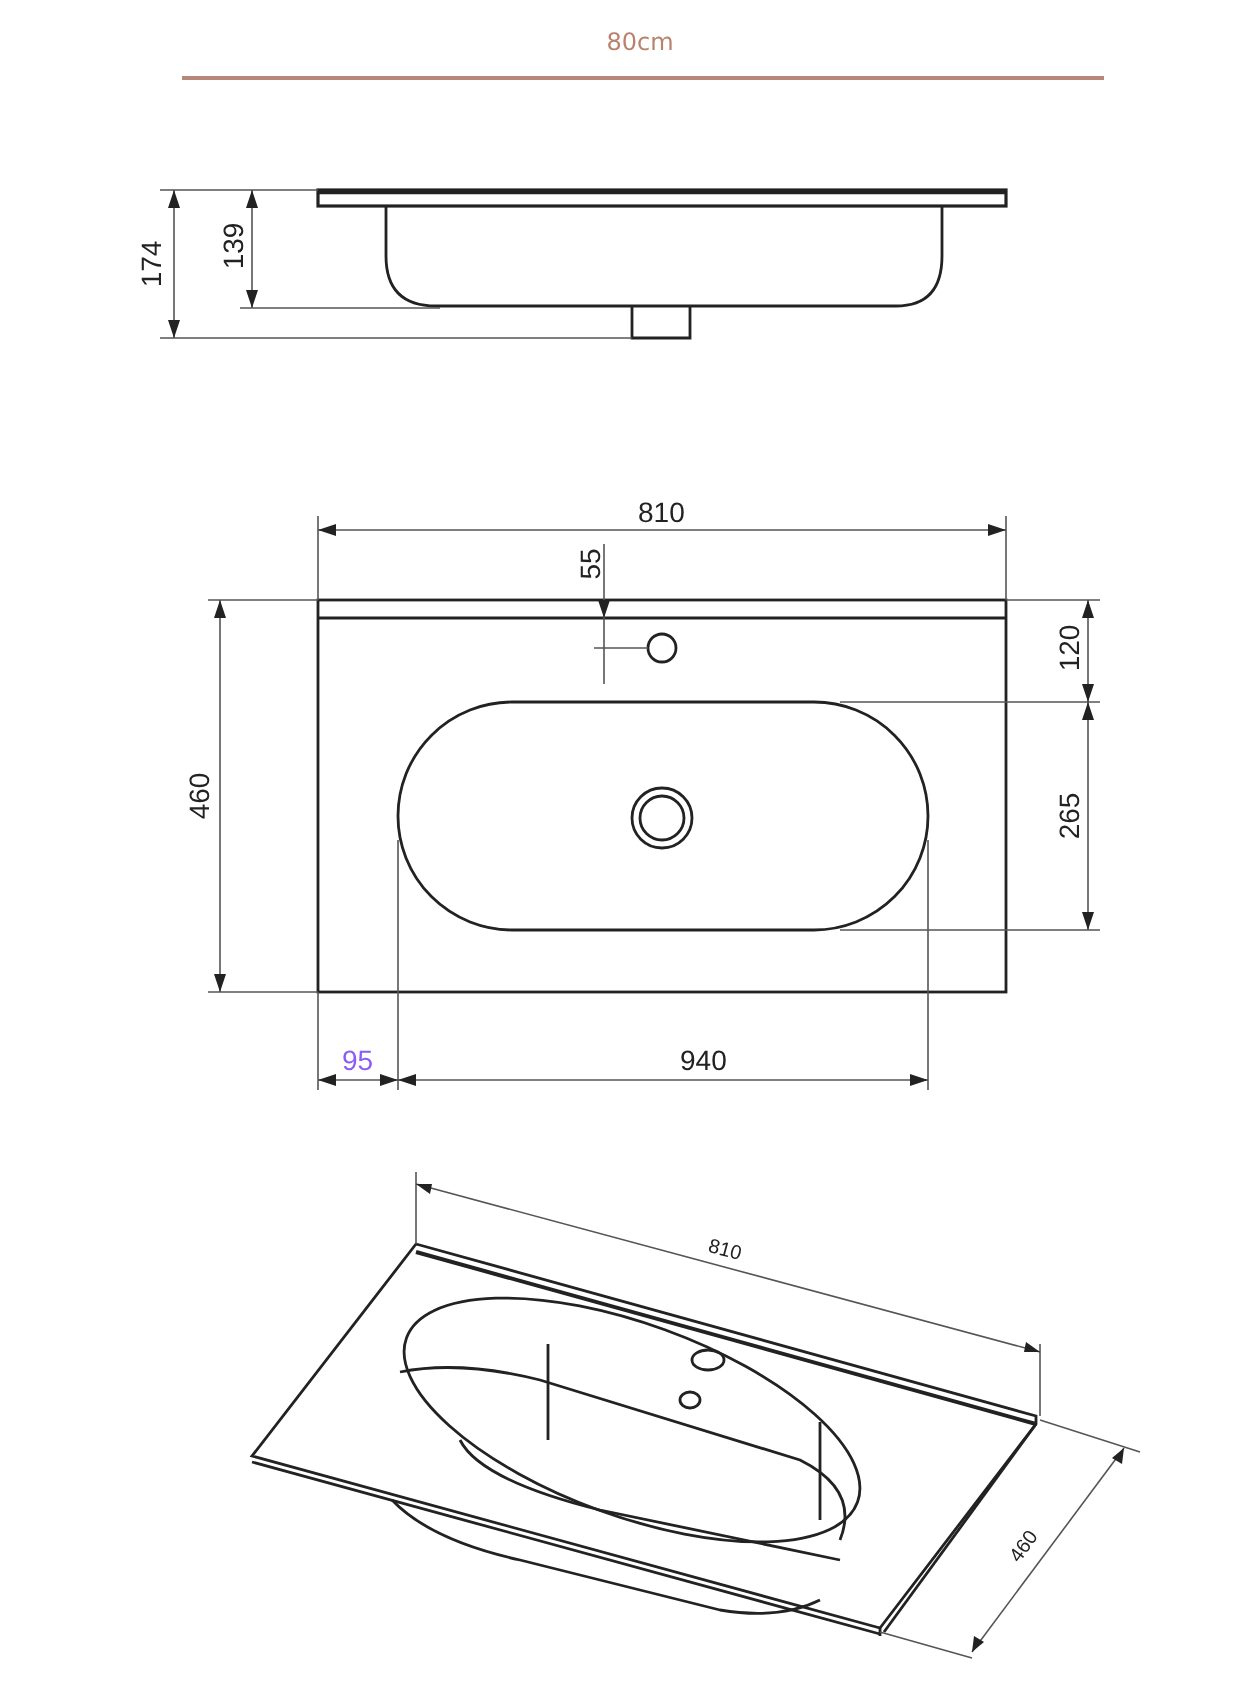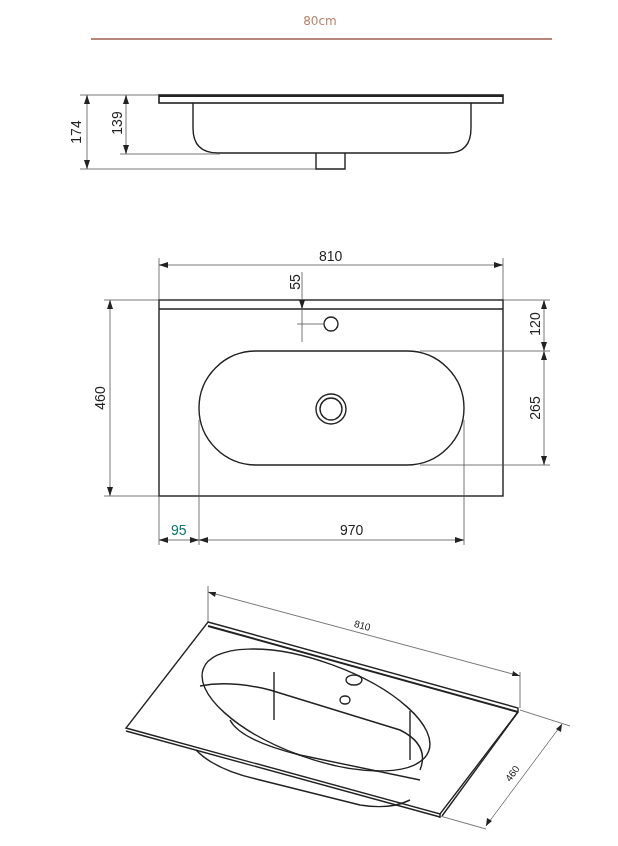--- a/index.html
+++ b/index.html
@@ -84,22 +84,22 @@
     <polygon points="199,540 208,537 208,543"></polygon>
     <polygon points="464,540 455,537 455,543"></polygon>
   </g>
 </svg>
 
 <div style="position:absolute;left:319px;top:248px;font-size:14px;color:#222;">810</div>
 <div style="position:absolute;left:287px;top:274px;font-size:14px;transform:rotate(-90deg);color:#222;">55</div>
 <div style="position:absolute;left:523px;top:316px;font-size:14px;transform:rotate(-90deg);color:#222;">120</div>
 <div style="position:absolute;left:88px;top:390px;font-size:14px;transform:rotate(-90deg);color:#222;">460</div>
 <div style="position:absolute;left:523px;top:400px;font-size:14px;transform:rotate(-90deg);color:#222;">265</div>
-<div style="position:absolute;left:171px;top:522px;font-size:14px;color:#0f766e;">95</div>
-<div style="position:absolute;left:340px;top:522px;font-size:14px;color:#222;">970</div>
+<div style="position:absolute;left:171px;top:522px;font-size:14px;color:#8b5cf6;">95</div>
+<div style="position:absolute;left:340px;top:522px;font-size:14px;color:#222;">940</div>
 
 <svg width="618" height="846">
   <g stroke="#222" fill="none" stroke-width="1.4">
     <path d="M208 622 L518 708 L518 712 L440 814 L126 728 L208 622 Z"></path>
     <line x1="208" y1="626" x2="518" y2="712" stroke-width="2"></line>
     <line x1="126" y1="731" x2="440" y2="817"></line>
     <line x1="440" y1="814" x2="440" y2="818"></line>
     <line x1="518" y1="712" x2="442" y2="816"></line>
     <ellipse cx="316" cy="710" rx="120" ry="48" transform="rotate(20 316 710)"></ellipse>
     <path d="M200 686 Q230 680 270 690 L400 730 Q430 745 420 770"></path>

